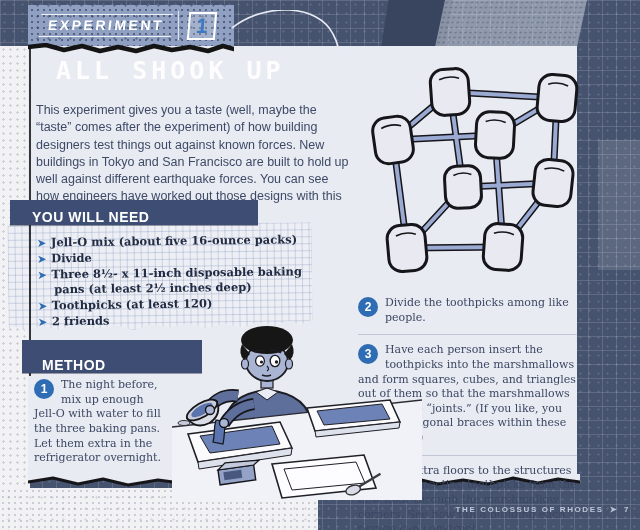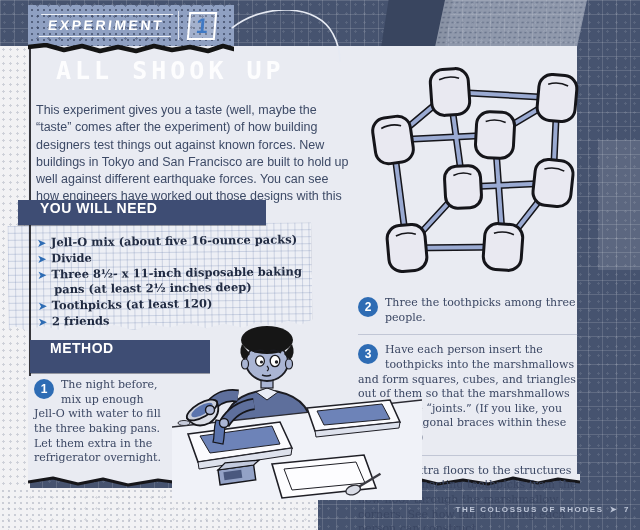--- a/index.html
+++ b/index.html
@@ -68,23 +68,22 @@
     font-family:"DejaVu Sans Mono",monospace;font-weight:bold;font-size:25px;
     letter-spacing:4px;color:#fdfdfe;white-space:nowrap;
   }
   .intro{
     position:absolute;left:36px;top:102px;width:314px;z-index:6;
     font-size:12.5px;line-height:1.38;color:#3d4a66;
   }
   .bar{
     position:absolute;z-index:6;background:#3e4d74;color:#fff;
     font-weight:bold;letter-spacing:.5px;
-    display:flex;align-items:flex-start;
+    display:flex;align-items:flex-end;
     box-shadow:0 1px 0 rgba(20,25,40,.4);
-    margin-left:8px;
   }
   .bar-ywn{left:10px;top:200px;width:226px;height:25px;font-size:14px;padding-left:22px;}
   .bar-method{left:22px;top:340px;width:160px;height:33px;font-size:14px;padding-left:20px;}
   .panel{
     position:absolute;left:8px;top:224px;width:304px;height:108px;z-index:5;
     background-color:#edeff5;
     background-image:linear-gradient(rgba(110,130,175,.28) 1px, transparent 1px),
                      linear-gradient(90deg, rgba(110,130,175,.28) 1px, transparent 1px);
     background-size:7px 7px;
     transform:rotate(-.7deg);
@@ -168,21 +167,21 @@
   <div class="bar bar-method">
     <span>METHOD</span>
   </div>
   <div class="step step1">
     <span class="step-num">1</span>
     <span>The night before, mix up enough Jell-O with water to fill the three baking pans. Let them extra in the refrigerator overnight.</span>
   </div>
   <div class="steps-col">
     <div class="step">
       <span class="step-num">2</span>
-      <span>Three the toothpicks among three people.</span>
+      <span>Divide the toothpicks among like people.</span>
     </div>
     <div class="step">
       <span class="step-num">3</span>
       <span>Have each person insert the toothpicks into the marshmallows and form squares, cubes, and triangles out of them so that the marshmallows become the “joints.” (If you like, you can add diagonal braces within these structures.)</span>
     </div>
     <div class="step">
       <span class="step-num">4</span>
       <span>Add extra floors to the structures by connecting toothpicks from the new floor through the marshmallow corners. See how tall a building each person can construct.</span>
     </div>
   </div>

